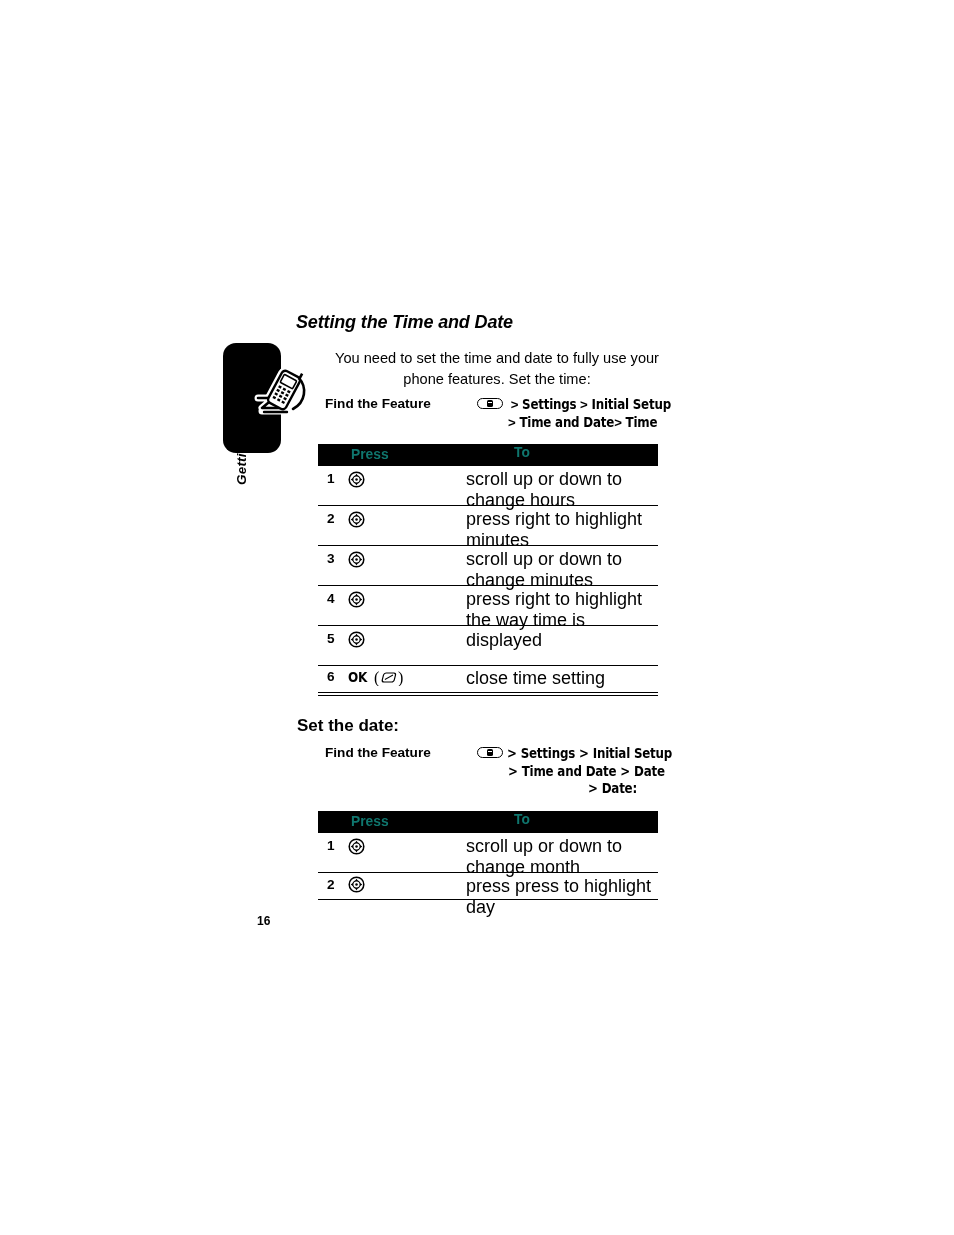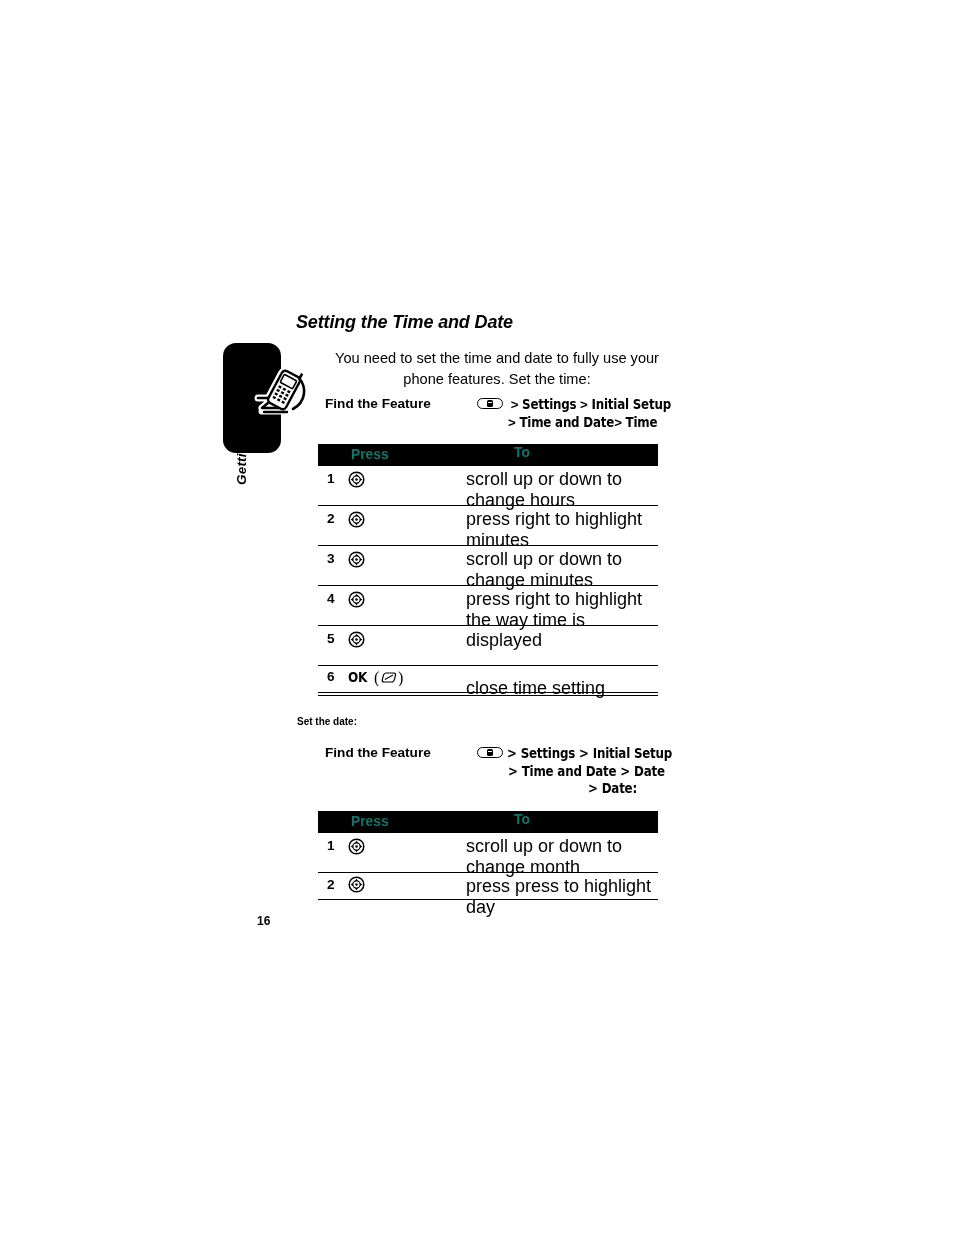--- a/index.html
+++ b/index.html
@@ -223,21 +223,21 @@
     height: 17px;
     vertical-align: -4px;
     margin-left: 3px;
   }
 
   
   .subhead {
     position: absolute;
     left: 297px;
     top: 716px;
-    font-size: 10px;
+    font-size: 17px;
     font-weight: bold;
   }
 
   
   .folio {
     position: absolute;
     left: 257px;
     top: 914px;
     font-size: 12px;
     font-weight: bold;
@@ -404,21 +404,21 @@
           <svg width="30" height="17" viewBox="0 0 30 17">
             <text x="0" y="14" font-family="Liberation Serif, serif" font-size="16" fill="#000000">(</text>
             <g transform="skewX(-14)">
               <rect x="11" y="4" width="12" height="9" rx="2.2" fill="#ffffff" stroke="#000000" stroke-width="1.2"></rect>
               <line x1="13.5" y1="10.5" x2="20.5" y2="6.0" stroke="#000000" stroke-width="1.2"></line>
             </g>
             <text x="24" y="14" font-family="Liberation Serif, serif" font-size="16" fill="#000000">)</text>
           </svg>
         </span>
       </span>
-      <span class="desc" style="top:12px;">close time setting</span>
+      <span class="desc" style="top:2px;">close time setting</span>
     </div>
 
     <div class="bottomrule"></div>
   </div>
 
   <div class="subhead">Set the date:</div>
 
   <div class="fft" style="left:325px; top:745px;">
     <span class="fft-label" style="left:0; top:0;">Find the Feature</span>
   </div>

